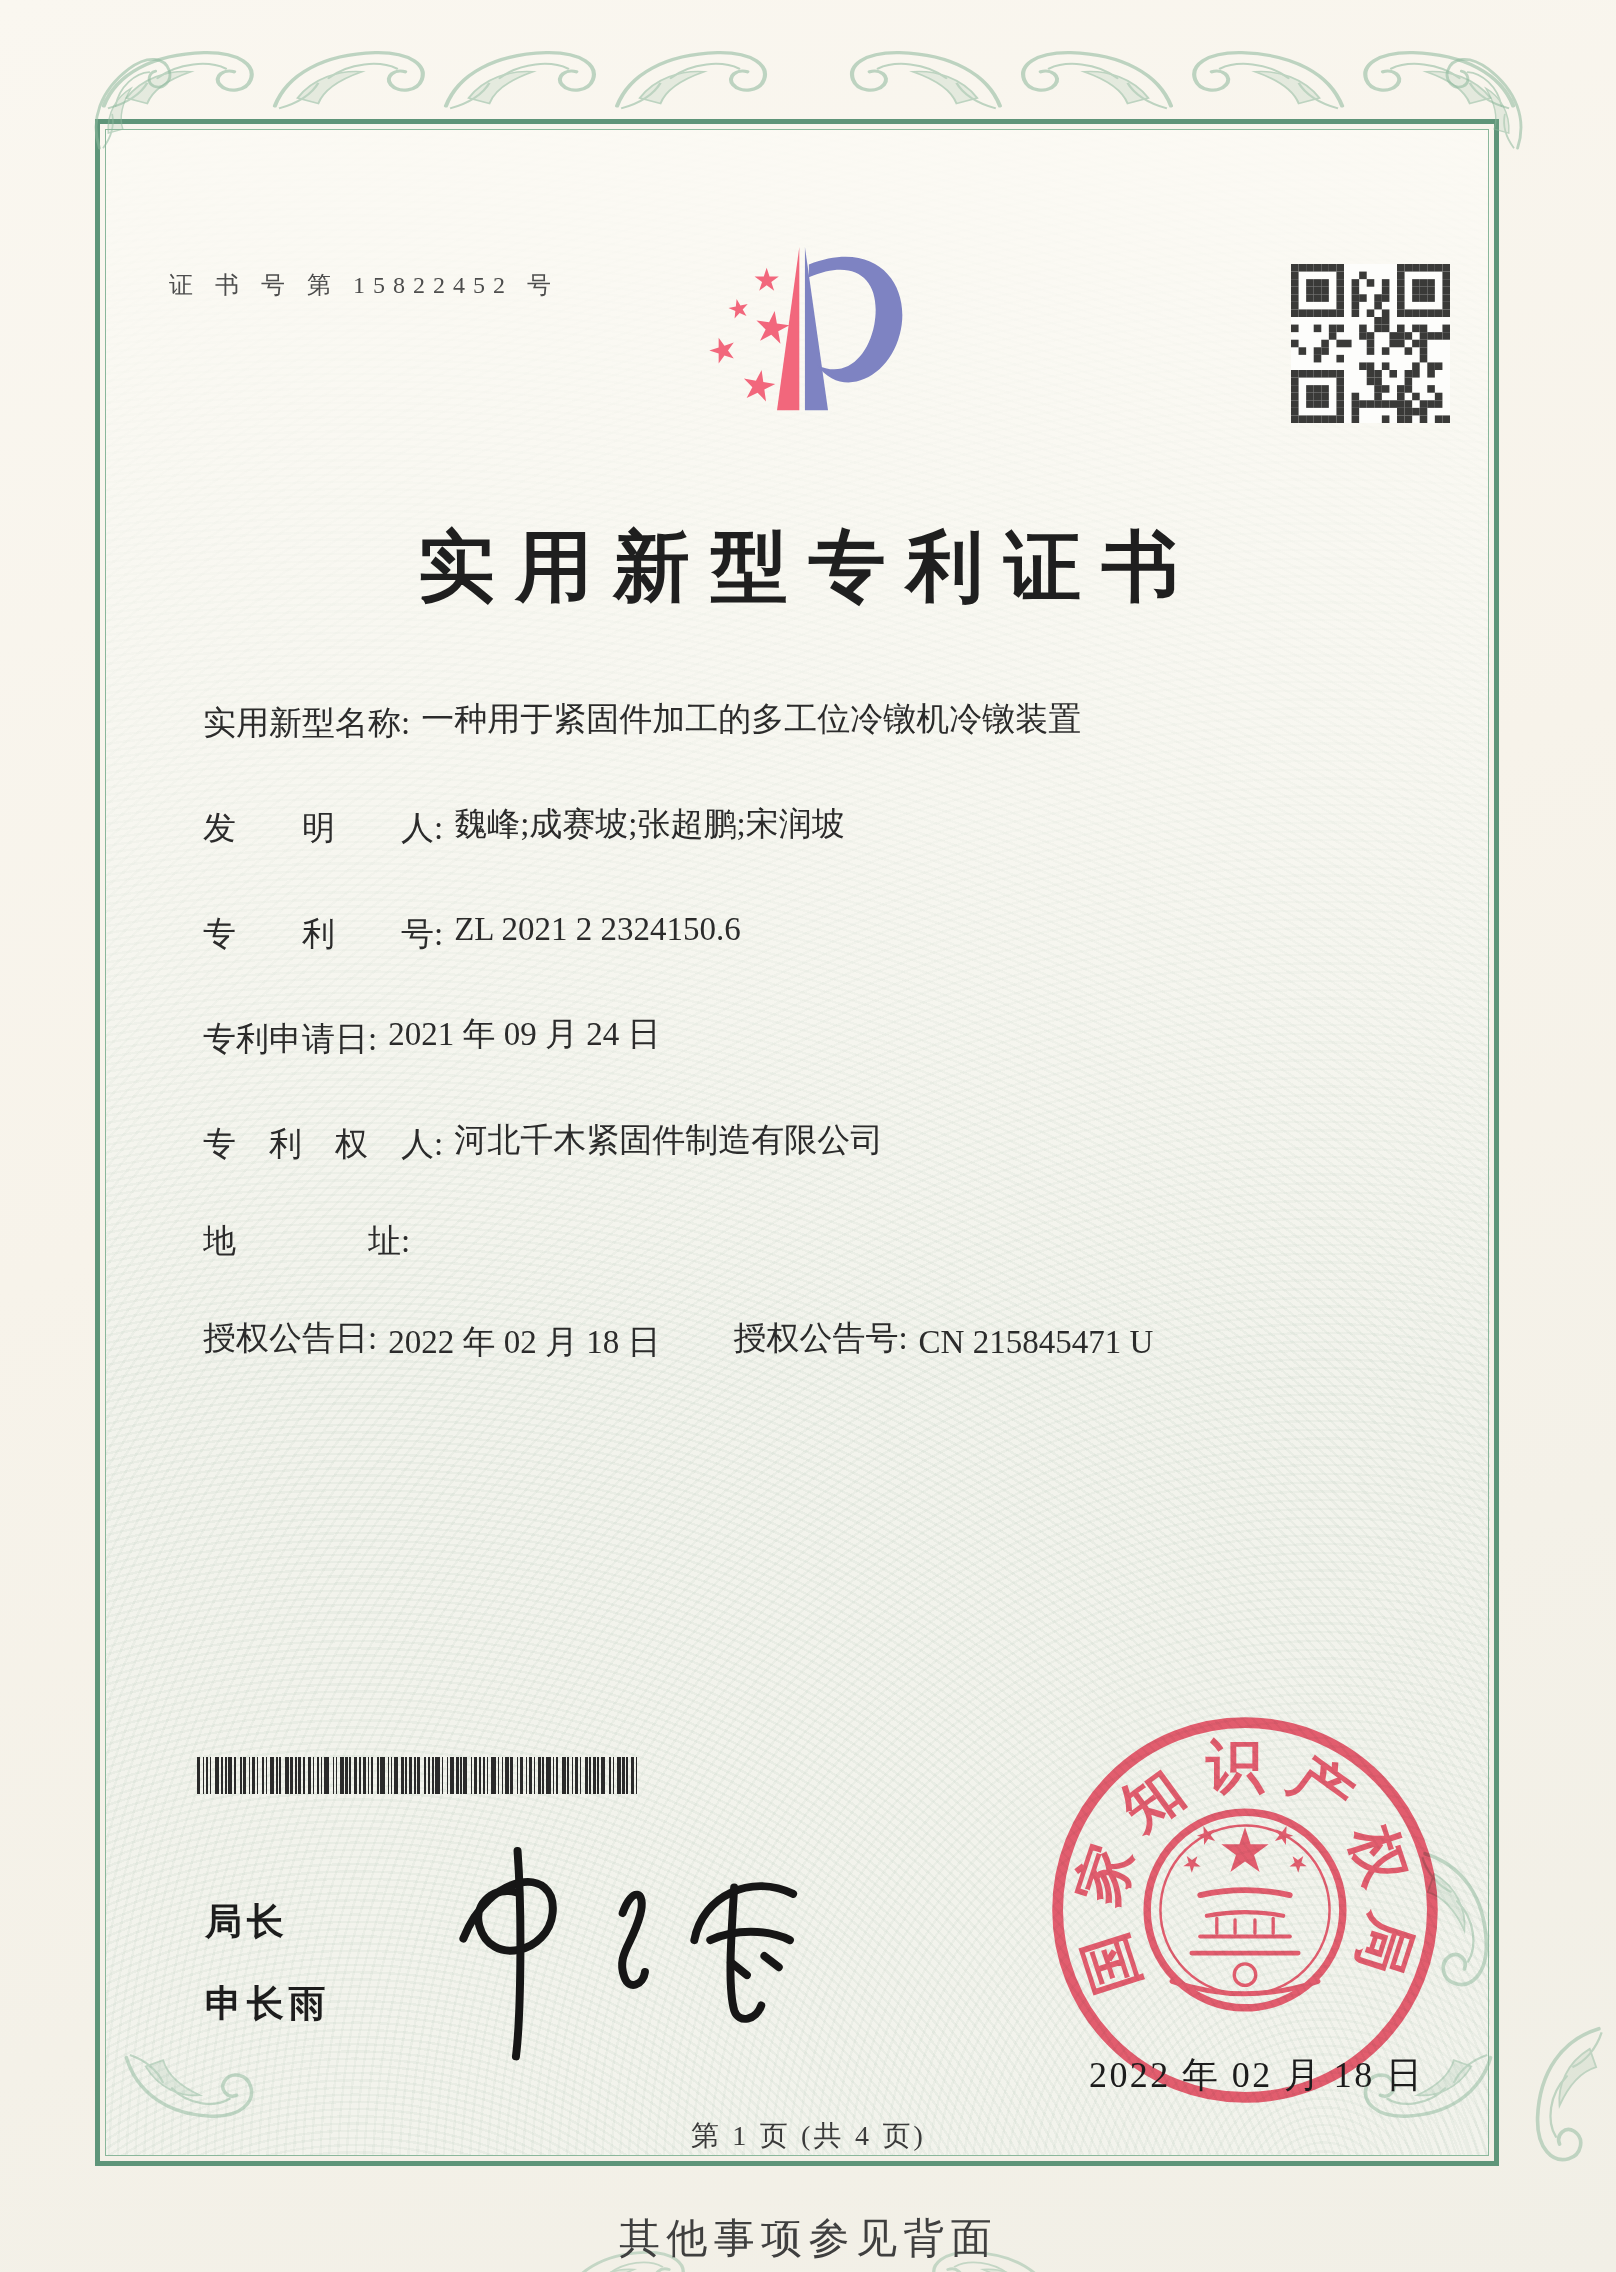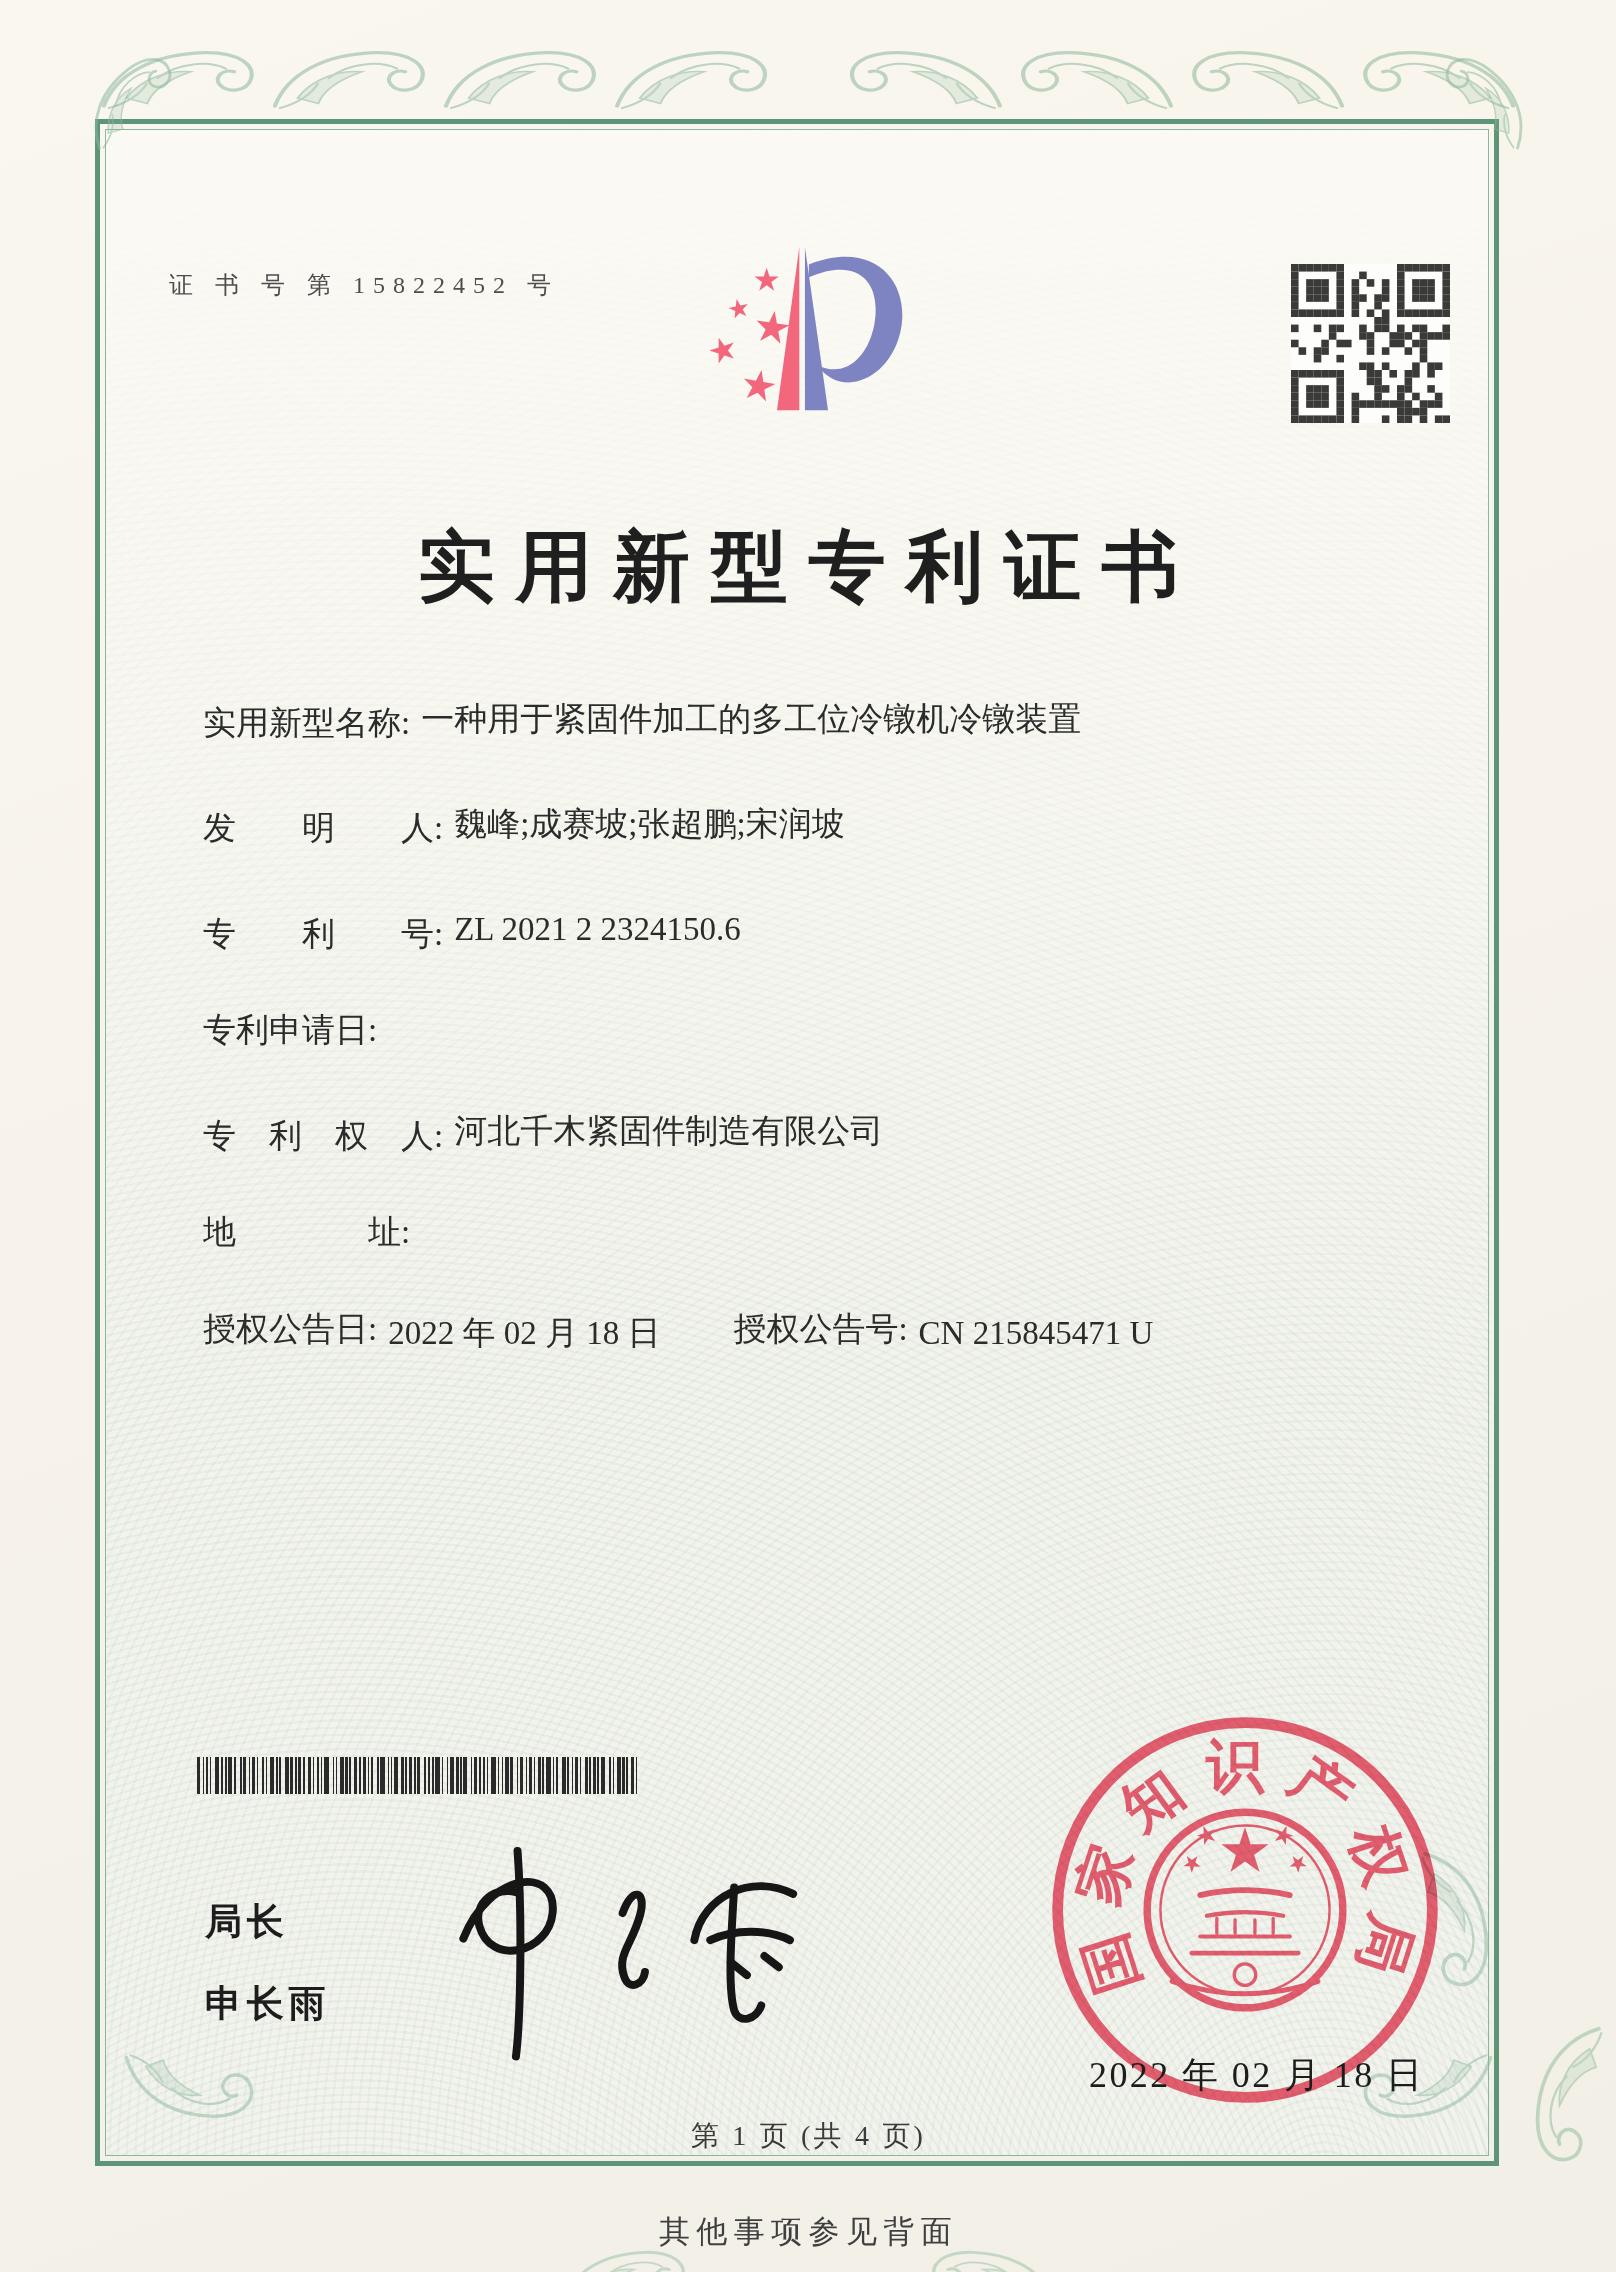--- a/index.html
+++ b/index.html
@@ -86,21 +86,21 @@
   .seal-date{
     position:absolute;left:1089px;top:2051px;
     font-size:36px;letter-spacing:2.4px;color:#1c1c1c;z-index:5;
   }
   .page-indicator{
     position:absolute;left:0;top:2117px;width:100%;
     text-align:center;font-size:28px;letter-spacing:3.2px;color:#3a3a3a;
   }
   .back-note{
     position:absolute;left:0;top:2211px;width:100%;
-    text-align:center;font-size:31px;letter-spacing:6.4px;color:#3f3f3f;
+    text-align:center;font-size:41px;letter-spacing:6.4px;color:#3f3f3f;
   }
 </style>
 </head>
 <body>
 
 <div class="page">
 
   <svg width="0" height="0" style="position:absolute" aria-hidden="true">
     <defs>
       <path id="star" d="M0,-1 L0.2245,-0.309 0.9511,-0.309 0.3633,0.118 0.5878,0.809 0,0.382 -0.5878,0.809 -0.3633,0.118 -0.9511,-0.309 -0.2245,-0.309 Z"></path>
@@ -370,20 +370,21 @@
     <div class="field-row">
       <span class="field-label">发　　明　　人:</span>
       <span class="field-value">魏峰;成赛坡;张超鹏;宋润坡</span>
     </div>
     <div class="field-row">
       <span class="field-label">专　　利　　号:</span>
       <span class="field-value">ZL 2021 2 2324150.6</span>
     </div>
     <div class="field-row">
       <span class="field-label">专利申请日:</span>
+      <span class="field-value">2021 年 09 月 24 日</span>
     </div>
     <div class="field-row">
       <span class="field-label">专　利　权　人:</span>
       <span class="field-value">河北千木紧固件制造有限公司</span>
     </div>
     <div class="field-row">
       <span class="field-label">地　　　　址:</span>
     </div>
     <div class="field-row grant-row">
       <span class="pair">

